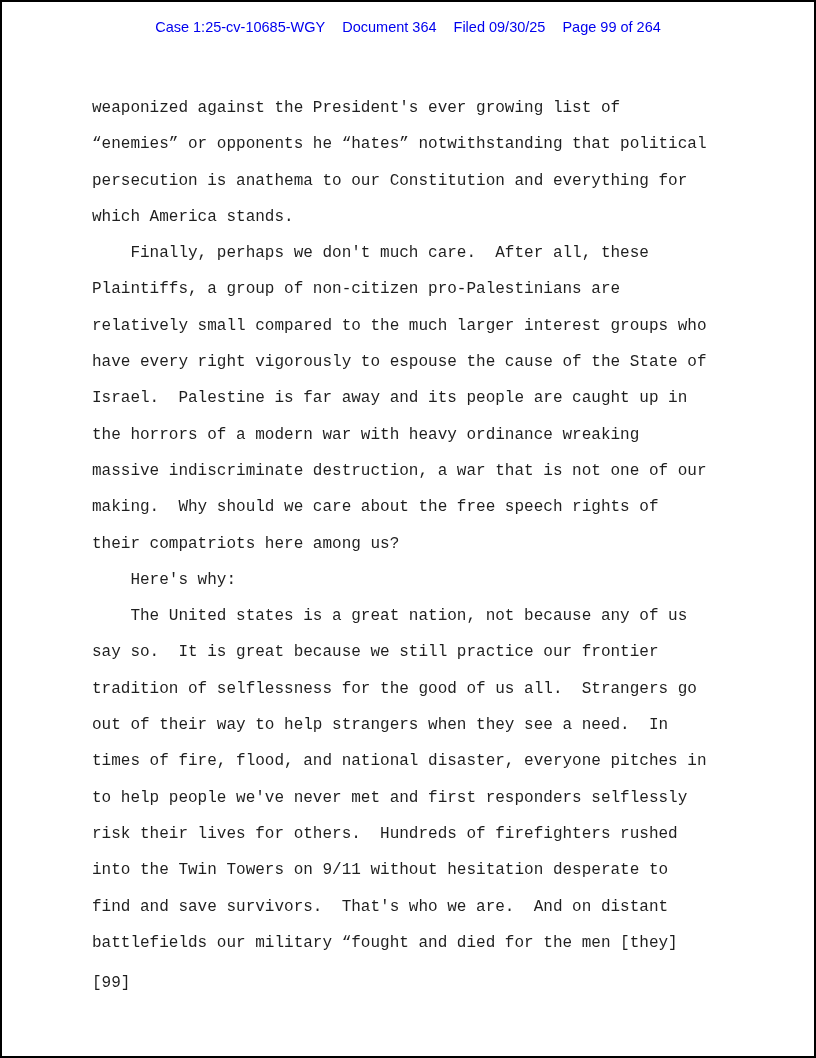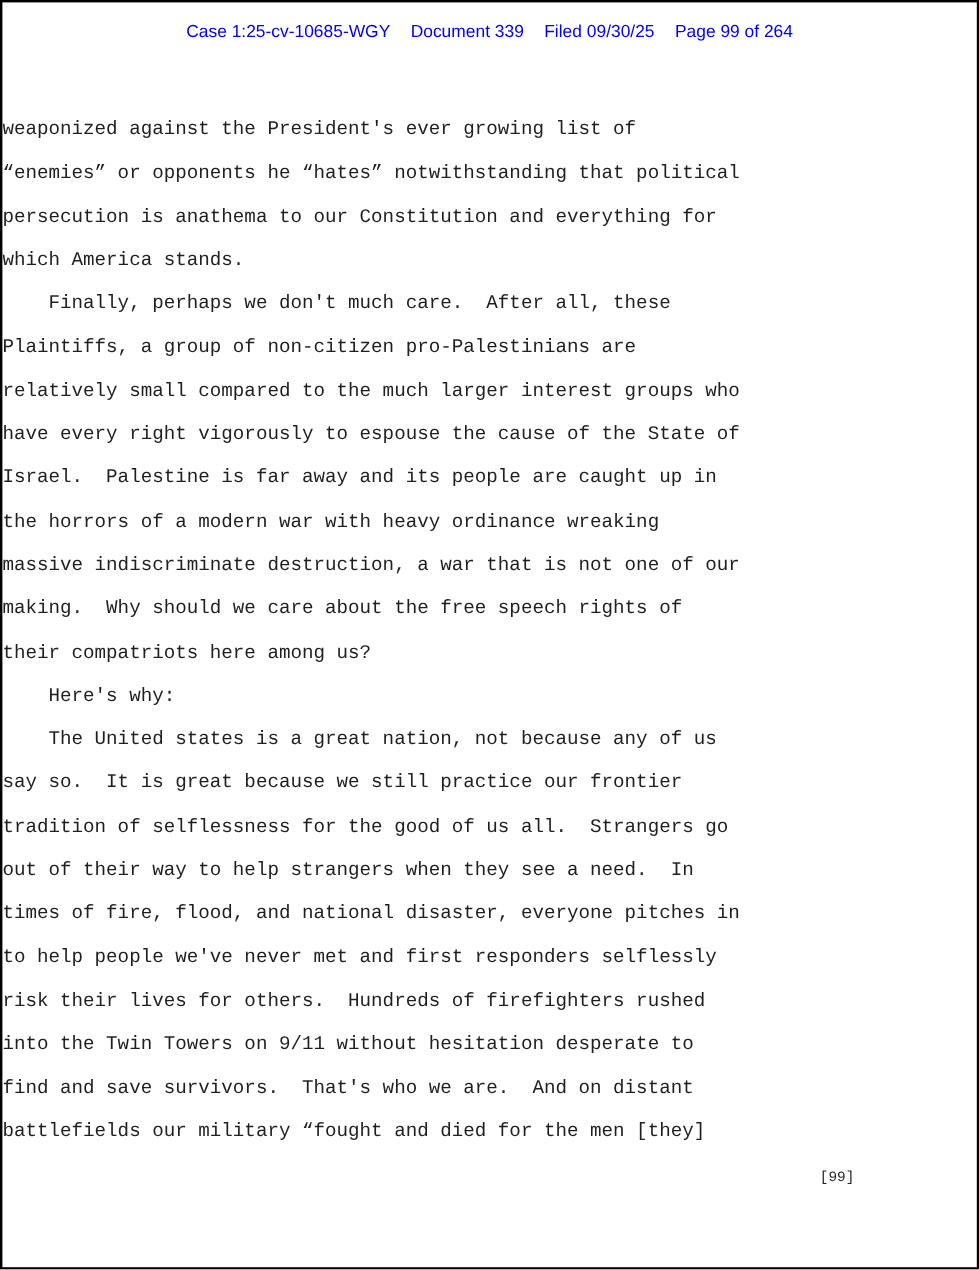--- a/index.html
+++ b/index.html
@@ -31,46 +31,47 @@
     font-weight: 400;
     color: #0000EE;
     white-space: nowrap;
   }
   .body-text {
     position: absolute;
     top: 88px;
     left: 0;
     width: 100%;
     box-sizing: border-box;
+    padding-left: 90px;
     padding-right: 16px;
     font-family: "Liberation Mono", "DejaVu Sans Mono", monospace;
     font-size: 16px;
     line-height: 36.3px;
     color: #1f1f1f;
     white-space: pre;
   }
   .page-footer {
     position: absolute;
     top: 972px;
     left: 90px;
     width: 620px;
-    text-align: right;
+    text-align: left;
     font-family: "Liberation Mono", "DejaVu Sans Mono", monospace;
-    font-size: 12px;
+    font-size: 16px;
     color: #1f1f1f;
   }
 </style>
 </head>
 <body>
 
 <div class="page">
 
   <div class="stamp-header">
     <span>Case 1:25-cv-10685-WGY</span>
-    <span>Document 339</span>
+    <span>Document 364</span>
     <span>Filed 09/30/25</span>
     <span>Page 99 of 264</span>
   </div>
 
   <div class="body-text">weaponized against the President's ever growing list of
 “enemies” or opponents he “hates” notwithstanding that political
 persecution is anathema to our Constitution and everything for
 which America stands.
     Finally, perhaps we don't much care.  After all, these
 Plaintiffs, a group of non-citizen pro-Palestinians are

